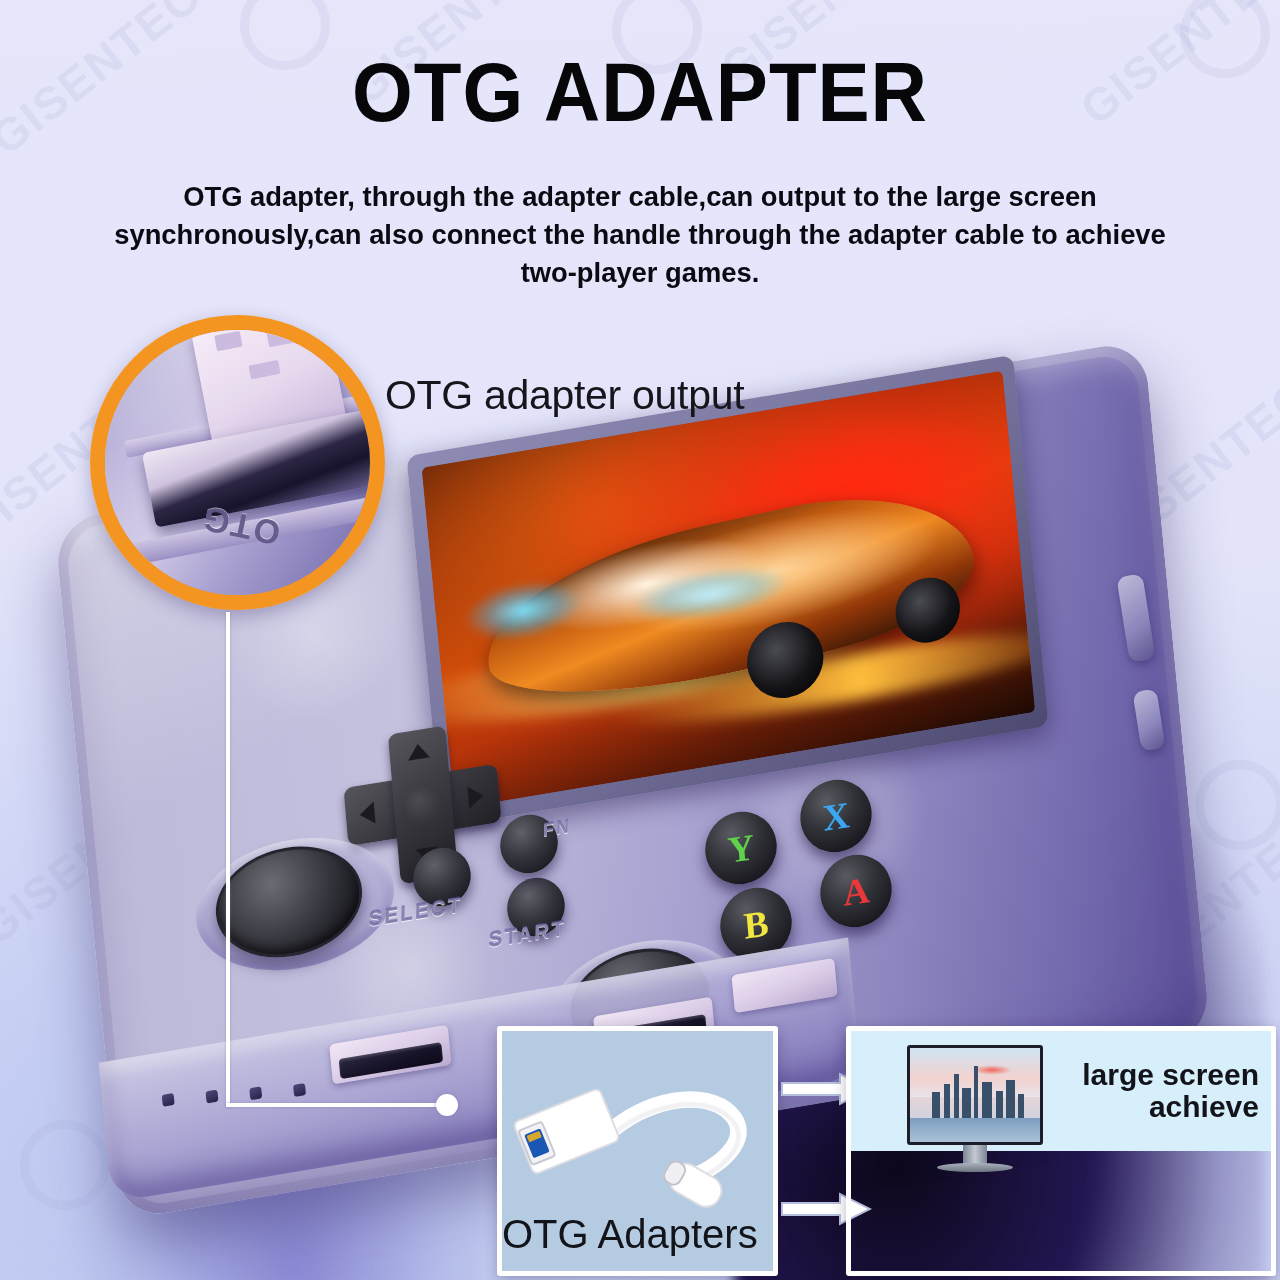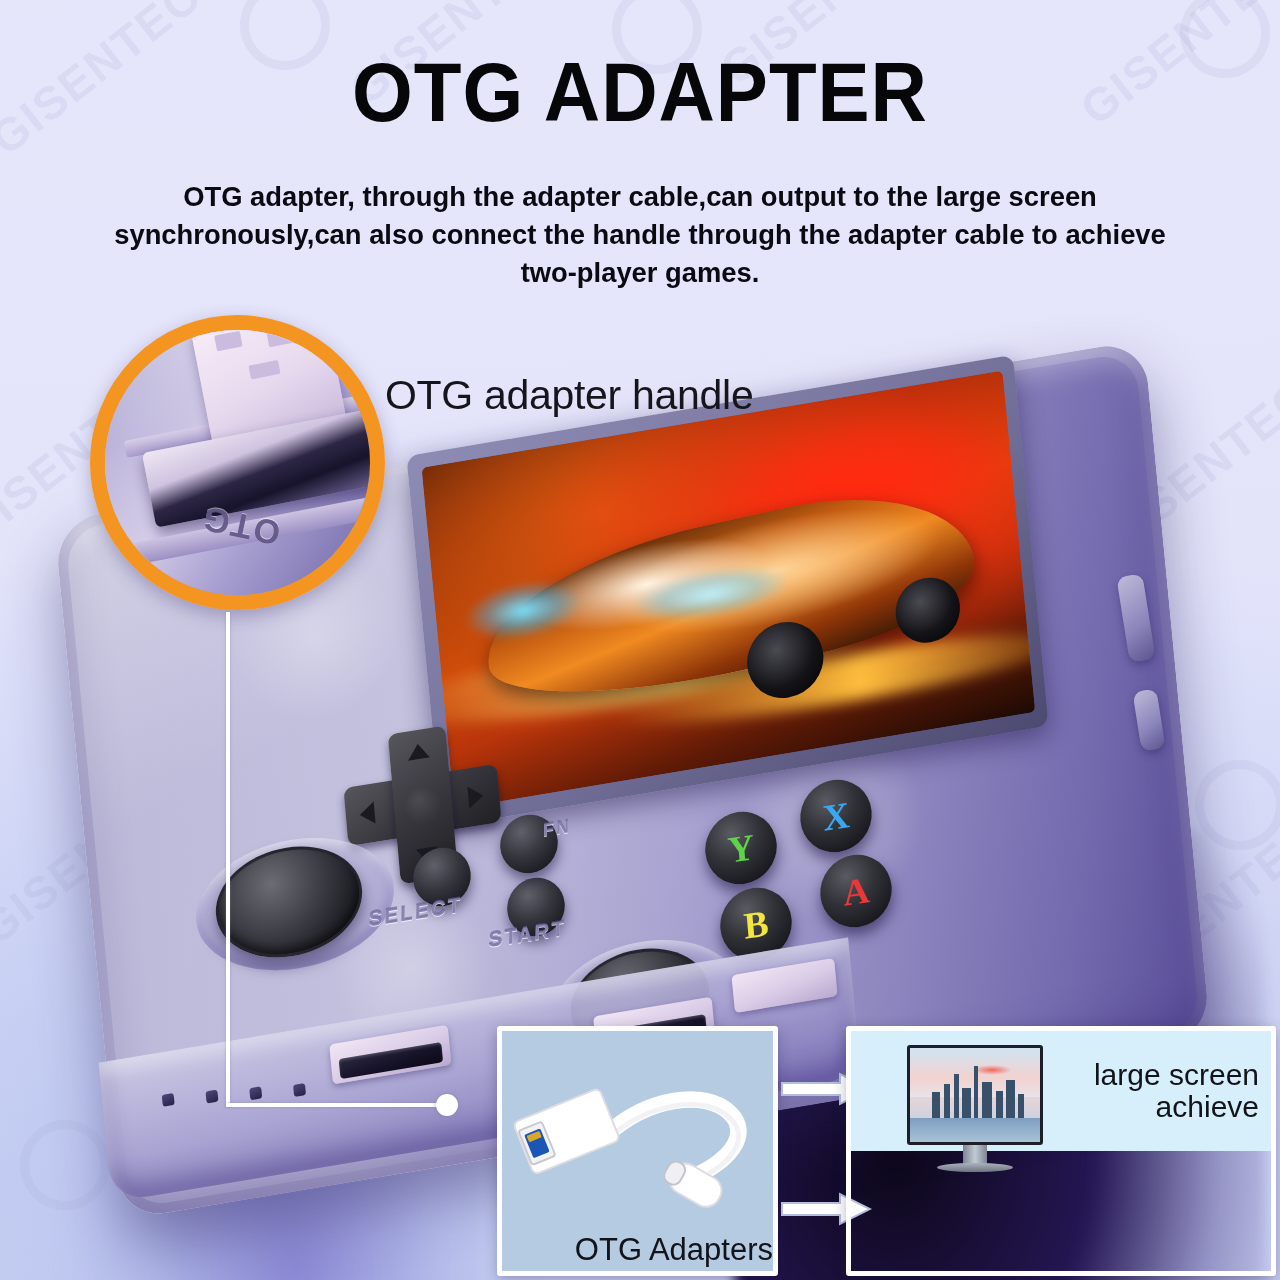--- a/index.html
+++ b/index.html
@@ -226,22 +226,22 @@
 
   #cable-label{ position:absolute; left:385px; top:372px; font-size:41px;
     color:#15151c; font-family:"Liberation Sans", sans-serif; letter-spacing:-.3px; }
 
   
   #panel-otg{
     position:absolute; left:497px; top:1026px; width:281px; height:250px;
     background:#b4cbe2; border:5px solid #ffffff; border-radius:3px;
     box-shadow:0 4px 14px rgba(30,20,70,.3);
   }
-  #otg-caption{ position:absolute; left:0; bottom:3px; width:100%; text-align:right;
-    font-size:31px; color:#13131a; }
+  #otg-caption{ position:absolute; left:0; bottom:14px; width:100%; text-align:left;
+    font-size:40px; color:#13131a; }
   #adapter-art{ position:absolute; left:0; top:8px; width:100%; height:180px; }
 
   #panel-right{
     position:absolute; left:846px; top:1026px; width:430px; height:250px;
     border:5px solid #ffffff; border-radius:3px; overflow:hidden;
     box-shadow:0 4px 14px rgba(30,20,70,.3);
   }
   #panel-screen{ position:absolute; left:0; top:0; width:100%; height:50%;
     background:#d6effa; display:flex; align-items:center; }
   #panel-pad{ position:absolute; left:0; bottom:0; width:100%; height:50%;
@@ -416,21 +416,21 @@
     </div>
     <div id="mg-port"></div>
     <div id="mg-bar2"></div>
     <div id="mg-otg">OTG</div>
   </div>
 
   <div id="leader-v"></div>
   <div id="leader-h"></div>
   <div id="leader-dot"></div>
 
-  <div id="cable-label">OTG adapter handle</div>
+  <div id="cable-label">OTG adapter output</div>
 
   <div id="panel-otg">
     <svg id="adapter-art" viewBox="0 0 280 180">
       <path d="M108 96 C150 58, 210 48, 236 74 C258 96, 234 124, 196 140" stroke="#ffffff" stroke-width="17" fill="none" stroke-linecap="round"></path>
       <path d="M108 96 C150 58, 210 48, 236 74 C258 96, 234 124, 196 140" stroke="#e3e3e8" stroke-width="5" fill="none" stroke-linecap="round" opacity=".45" transform="translate(0,5)"></path>
       <g transform="rotate(-22 70 90)">
         <rect x="18" y="62" width="96" height="58" rx="6" fill="#ffffff" stroke="#dcdce2" stroke-width="2"></rect>
         <rect x="20" y="72" width="26" height="38" rx="3" fill="#f2f2f6" stroke="#c9c9d2" stroke-width="2"></rect>
         <rect x="24" y="78" width="18" height="26" rx="2" fill="#1b56b4"></rect>
         <rect x="26" y="80" width="14" height="7" rx="1" fill="#d9a72c"></rect>
@@ -464,21 +464,21 @@
           <div class="bldg" style="left:64px;width:4px;height:52px;"></div>
           <div class="bldg" style="left:72px;width:10px;height:36px;"></div>
           <div class="bldg" style="left:86px;width:7px;height:27px;"></div>
           <div class="bldg" style="left:96px;width:9px;height:38px;"></div>
           <div class="bldg" style="left:108px;width:6px;height:24px;"></div>
           <div id="mon-water"></div>
         </div>
         <div id="mon-neck"></div>
         <div id="mon-base"></div>
       </div>
-      <div class="panel-txt" style="top:28px;">
+      <div class="panel-txt" style="top:28px;font-weight:bold;">
         <span>large screen</span><br>
         <span>achieve</span>
       </div>
     </div>
 
   </div>
 
 </div>
 
 </body></html>

